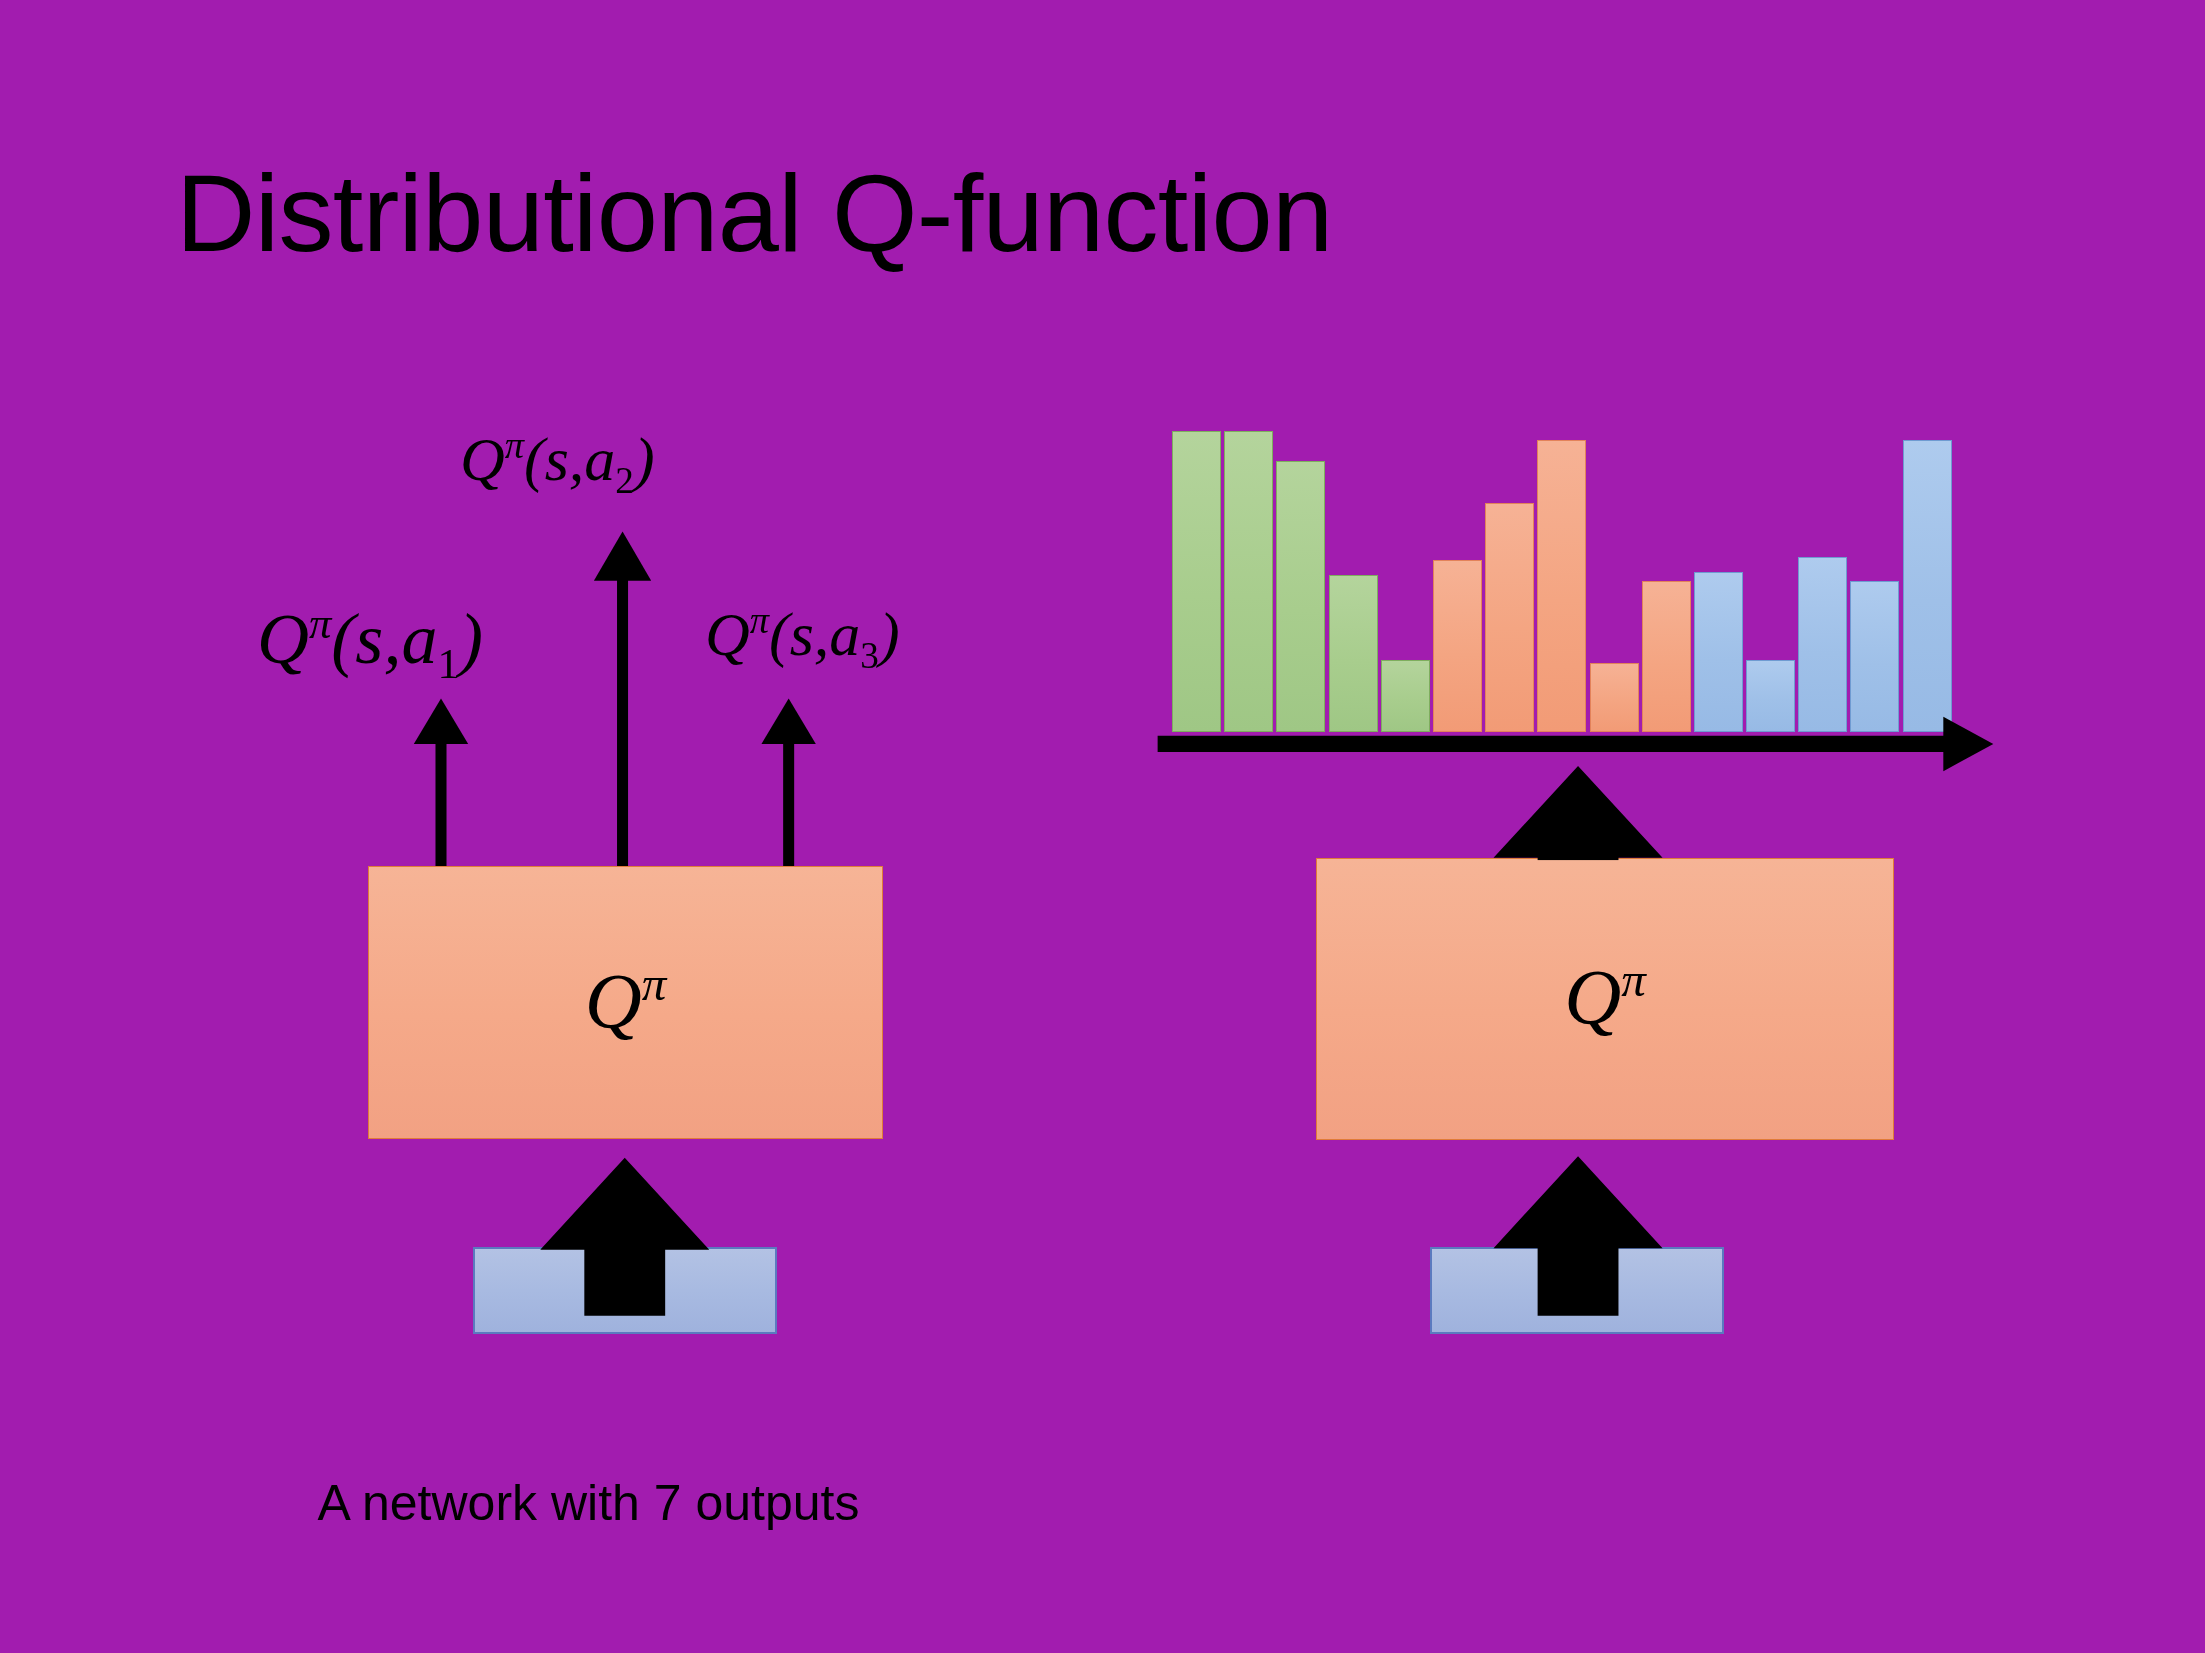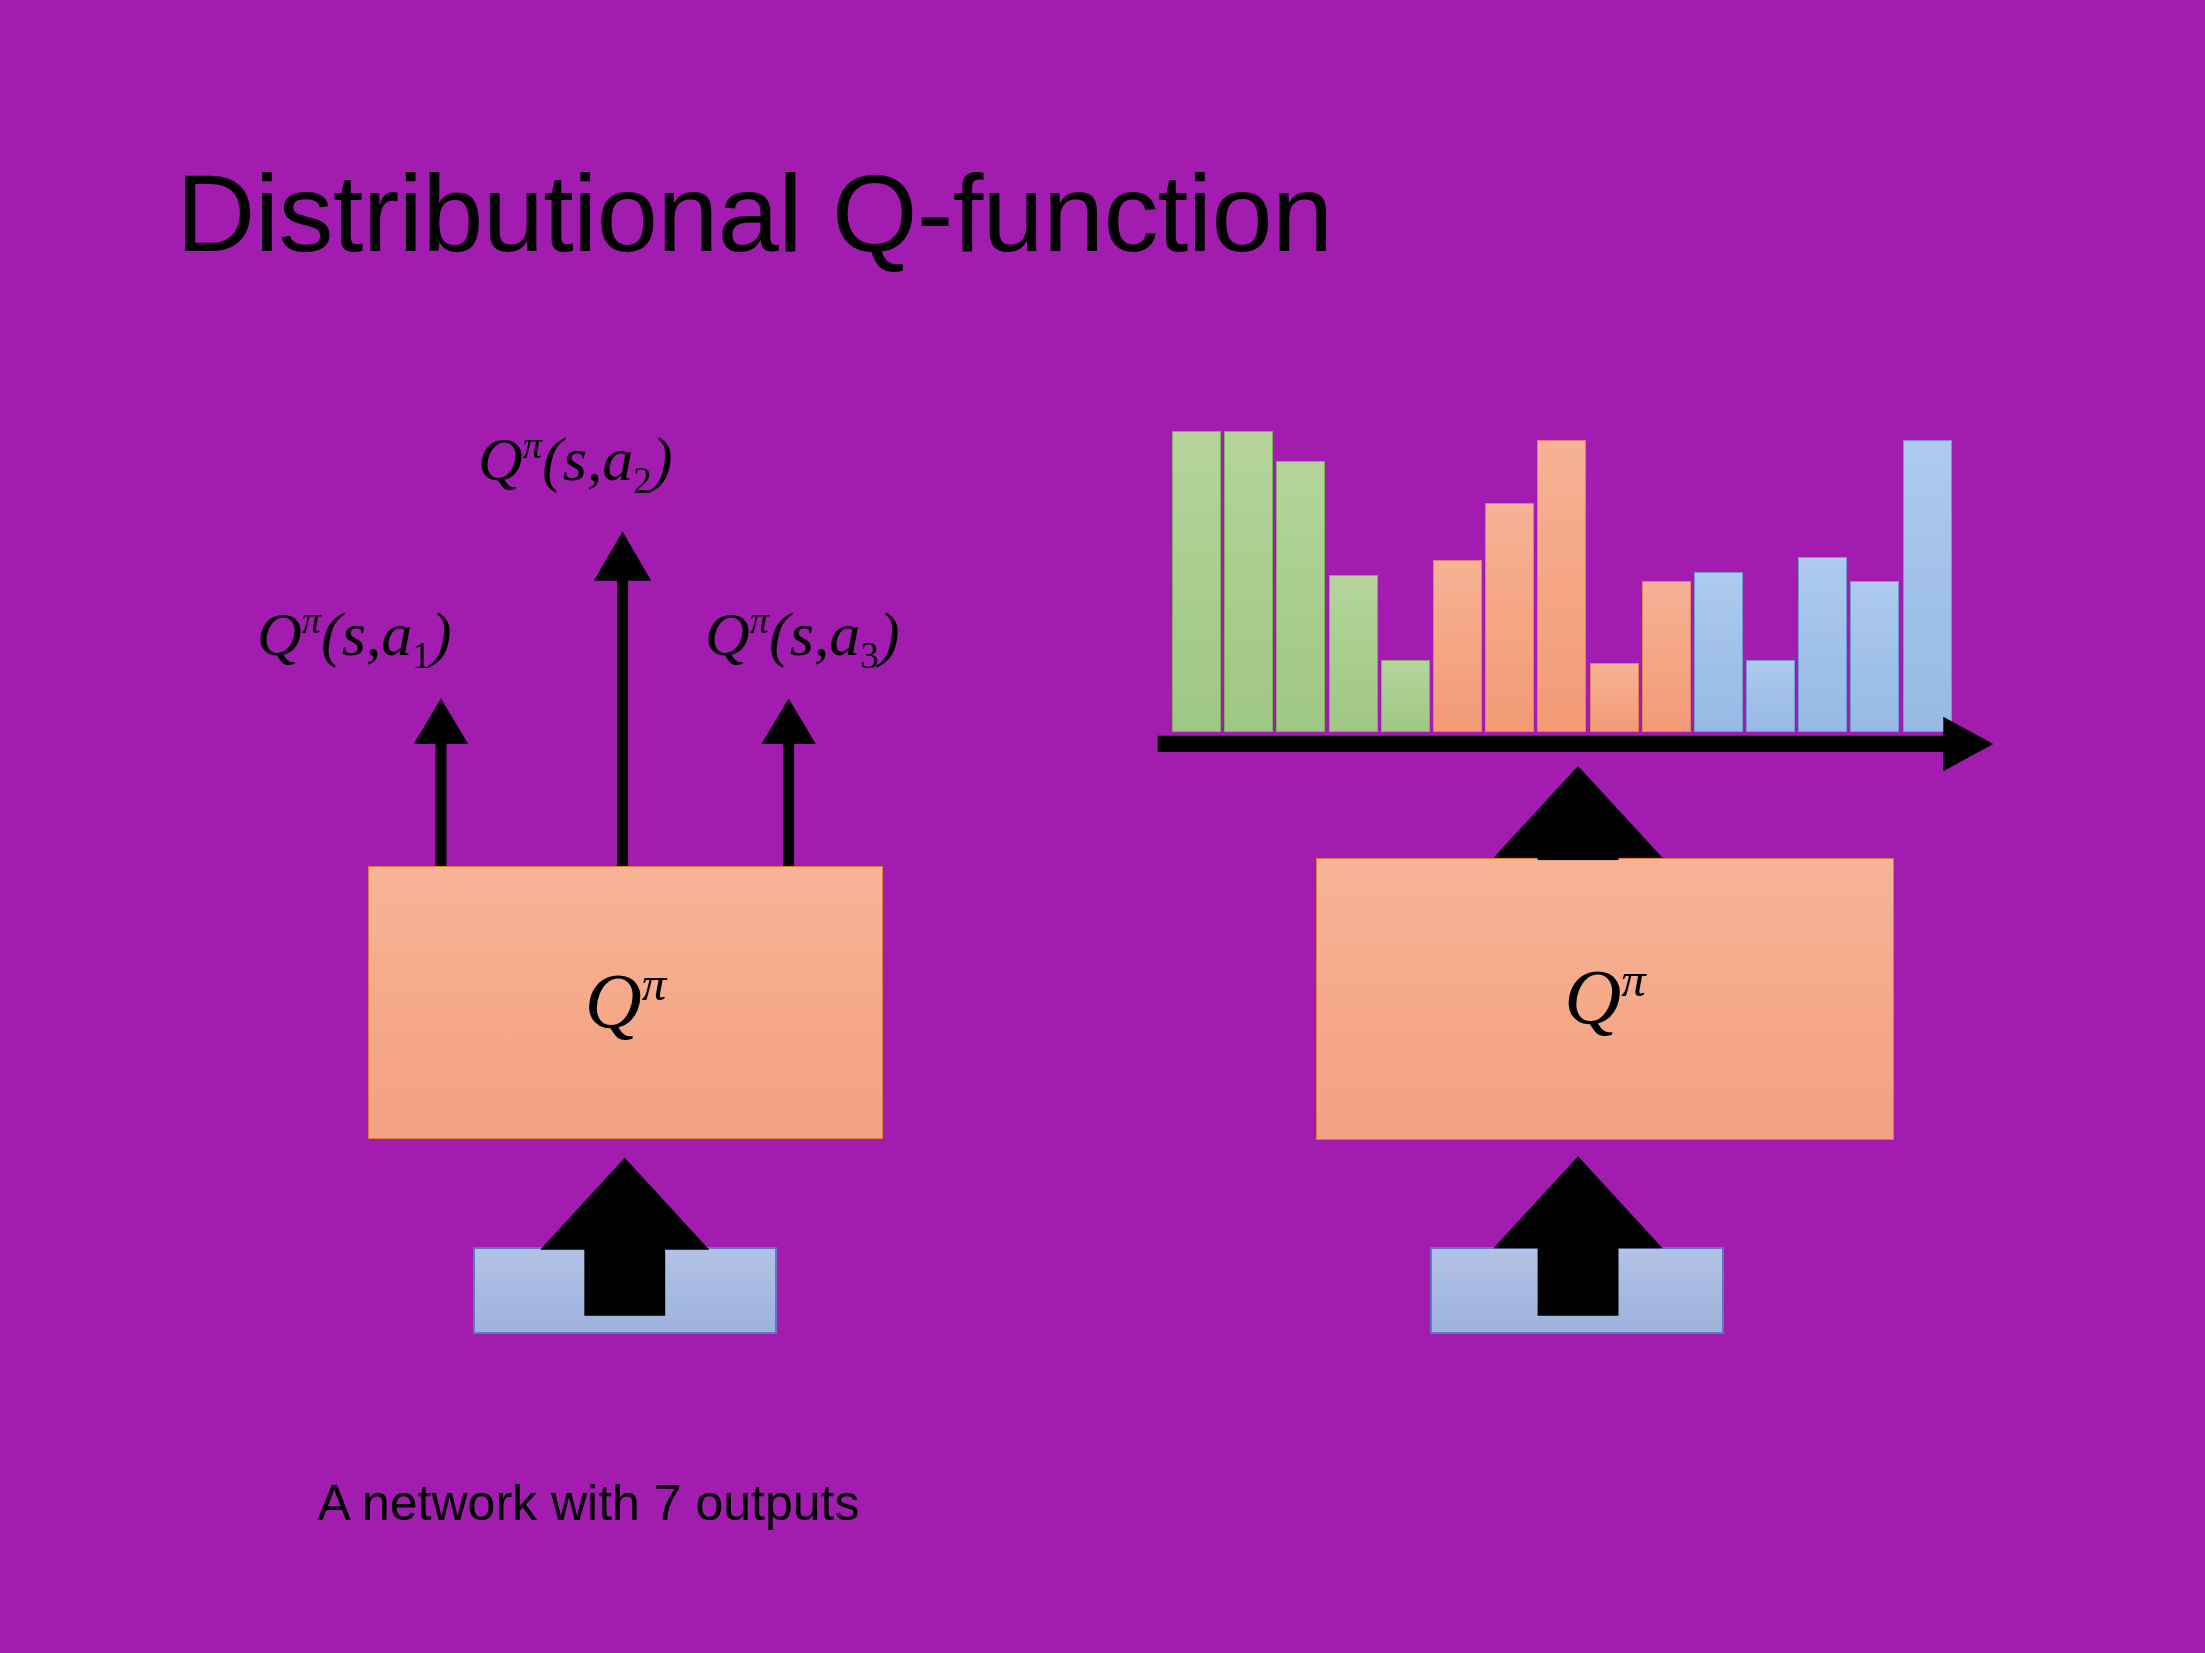--- a/index.html
+++ b/index.html
@@ -49,22 +49,22 @@
   }
   .math-label .sub {
     font-size: 0.60em;
     vertical-align: sub;
     font-style: normal;
   }
   .math-label .paren {
     font-style: italic;
   }
 
-  #lbl-a1 { left: 257px; top: 601px; font-size: 62px; }
-  #lbl-a2 { left: 478px; top: 426px; font-size: 62px; }
+  #lbl-a1 { left: 257px; top: 601px; font-size: 72px; }
+  #lbl-a2 { left: 460px; top: 426px; font-size: 62px; }
   #lbl-a3 { left: 691px; top: 601px; font-size: 62px; margin-left: 14px; }
 
   
   .q-box {
     position: absolute;
     background: linear-gradient(to bottom, #F6B496 0%, #F5A989 55%, #F2A183 100%);
     border: 1.5px solid #E07B39;
     box-sizing: border-box;
     display: flex;
     align-items: center;

